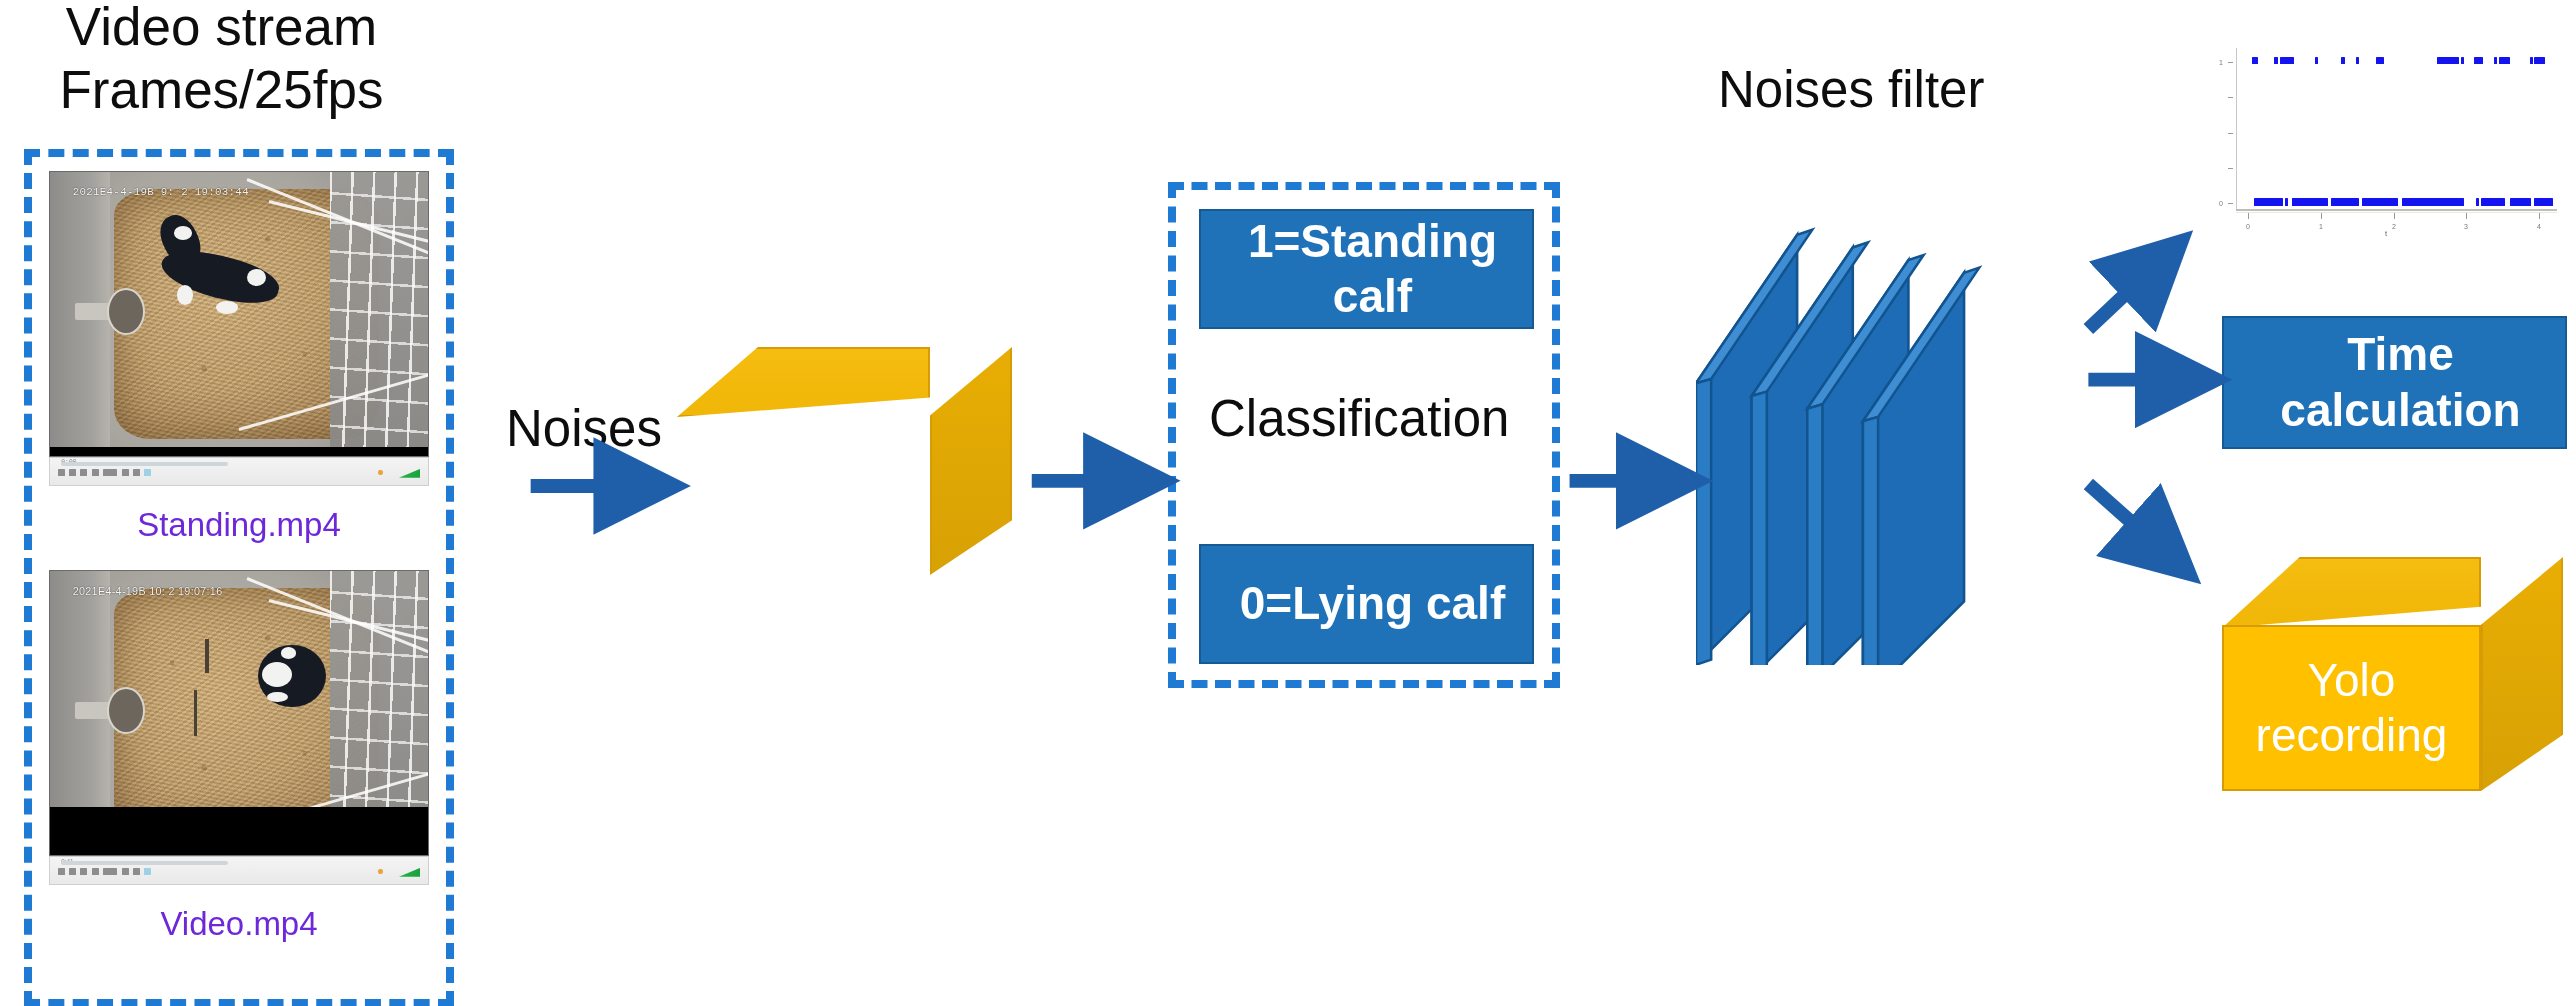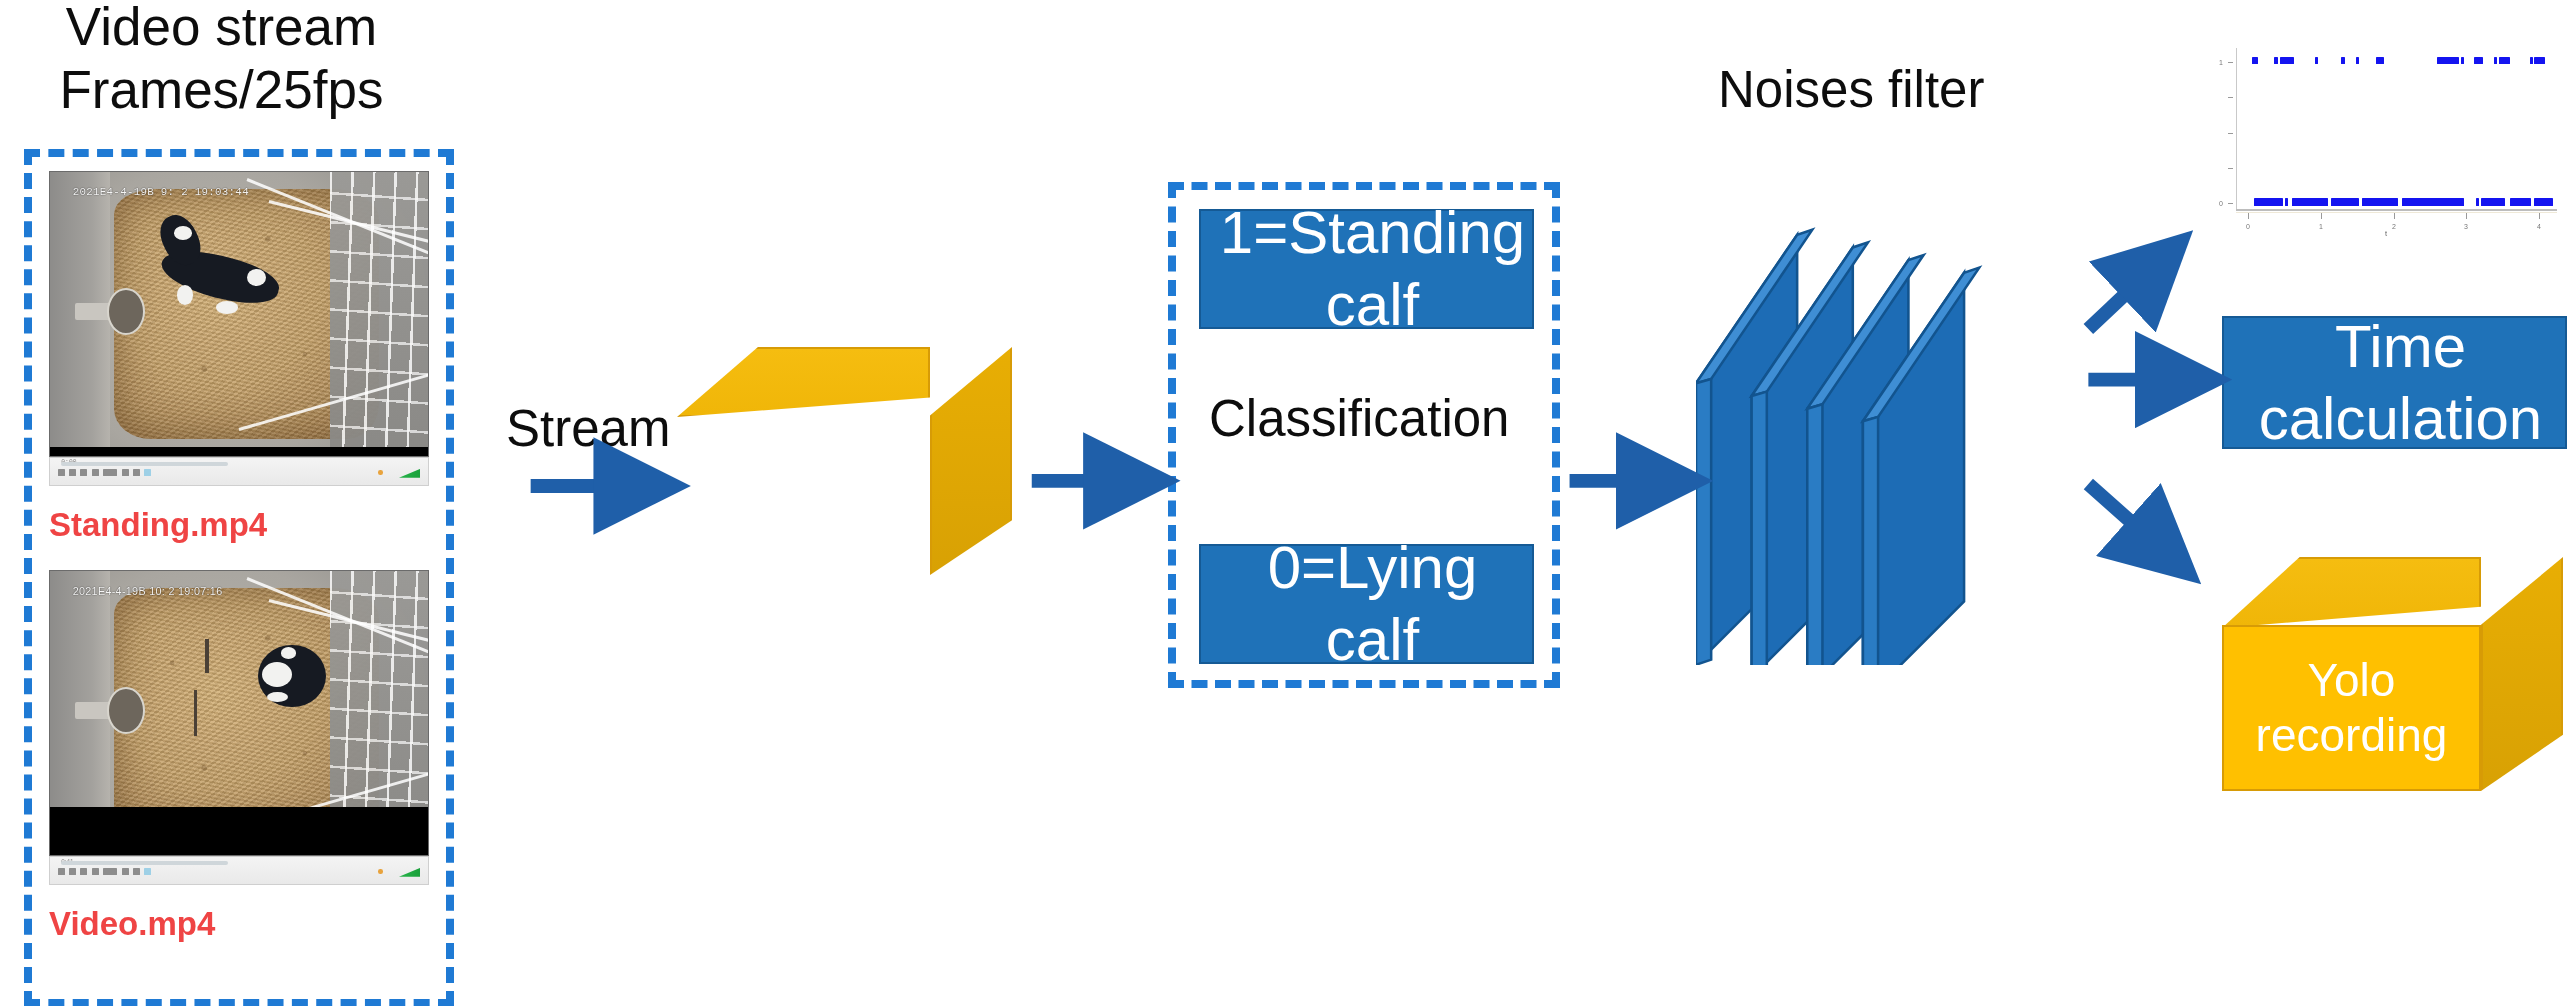--- a/index.html
+++ b/index.html
@@ -9,21 +9,21 @@
     color:#000;
   }
   #stage{position:absolute;left:0;top:0;width:2131px;height:1006px;}
 
   
   .title-text{
     position:absolute;font-size:53px;line-height:1.18;color:#0d0d0d;
     white-space:pre-line;text-align:center;font-weight:400;
   }
   .caption{
-    position:absolute;font-size:33px;color:#ef4444;font-weight:700;
+    position:absolute;font-size:33px;color:#6d28d9;text-align:center;font-weight:400;
   }
   .flow-label{
     position:absolute;font-size:51px;color:#0d0d0d;font-weight:400;white-space:nowrap;
   }
 
   
   .dashed-group{
     position:absolute;
     border:8.9px dashed #1f7ad4;
     box-sizing:border-box;
@@ -152,21 +152,21 @@
     position:relative;color:#ffffff;font-size:46px;line-height:1.2;white-space:pre-line;
     font-weight:400;z-index:3;
   }
 
   
   .bluebox{
     position:absolute;background:#1f72b8;border:2.5px solid #155a95;box-sizing:border-box;
     display:flex;align-items:center;justify-content:center;text-align:center;
   }
   .bluebox span{
-    color:#ffffff;font-size:60px;line-height:1.2;white-space:pre-line;font-weight:400;margin-left:12px;
+    color:#ffffff;font-size:46px;line-height:1.2;white-space:pre-line;font-weight:700;margin-left:12px;
   }
 
   
   #arrows{position:absolute;left:0;top:0;width:2576px;height:1006px;pointer-events:none;}
 
   
   #filter-stack{position:absolute;}
 
   
   .plot{
@@ -269,21 +269,21 @@
         <i></i>
         <i></i>
         <i class="sel"></i>
       </div>
       <div class="dot"></div>
       <div class="vol"></div>
     </div>
   </div>
   <div class="caption" style="left:49px;top:905px;width:380px;">Video.mp4</div>
 
-  <div class="flow-label" style="left:506px;top:399px;">Stream</div>
+  <div class="flow-label" style="left:506px;top:399px;">Noises</div>
 
   <div class="cube3d" style="left:677px;top:347px;width:335px;height:228px;">
     <div class="top" style="width:253px;height:0;border:none;
                 background:linear-gradient(#f5bd10,#f0b608);
                 clip-path:polygon(0 100%, 32% 0, 100% 0, 100% 72%);
                 height:70px;left:0;top:0;border:2.5px solid #d79b06;box-sizing:border-box;"></div>
     <div class="side" style="left:253px;top:0;width:82px;height:228px;
                 clip-path:polygon(0 30%, 100% 0, 100% 76%, 0 100%);
                 background:linear-gradient(#e8ae04,#d8a104);"></div>
   </div>

